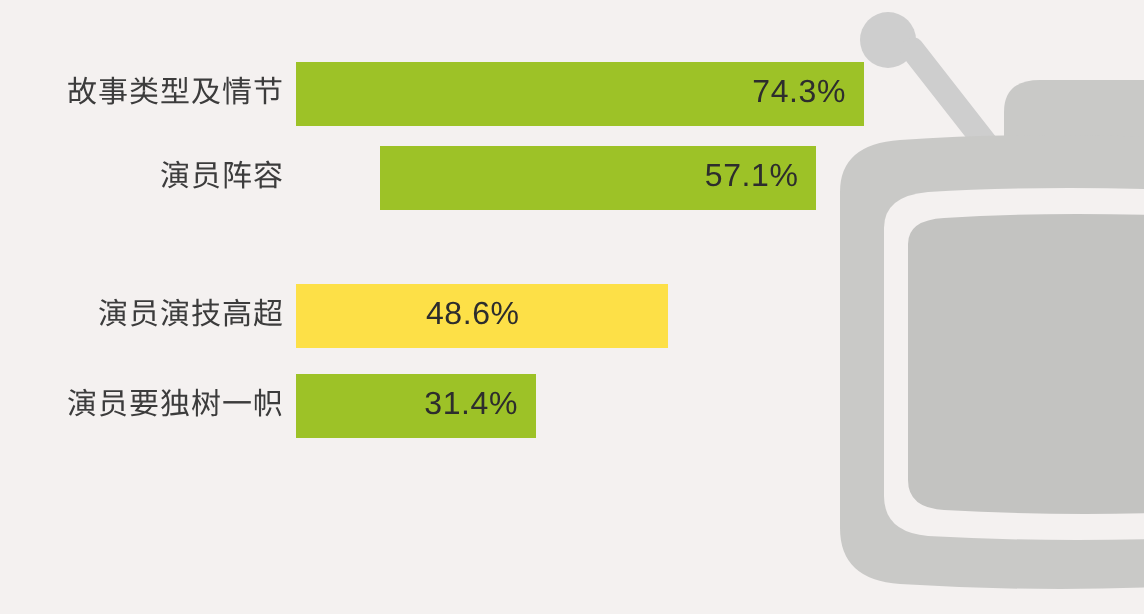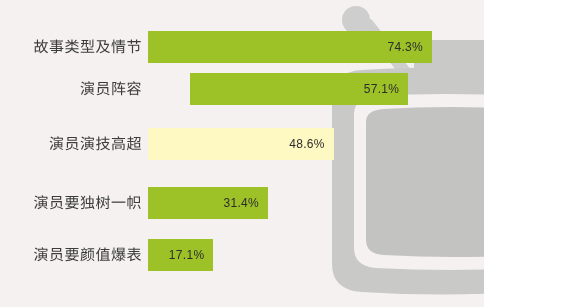--- a/index.html
+++ b/index.html
@@ -9,21 +9,21 @@
   }
   body {
     width: 572px;
     height: 307px;
     overflow: hidden;
     font-family: "Liberation Sans", "DejaVu Sans", sans-serif;
   }
 
   #chart-canvas {
     position: relative;
-    width: 484px;
+    width: 572px;
     height: 307px;
     background: #f4f1f0;
     overflow: hidden;
   }
 
   
   .tv-art {
     position: absolute;
     right: 0;
     top: 0;
@@ -70,21 +70,21 @@
     height: 32px;
     background: #9dc227;
     display: flex;
     align-items: center;
     justify-content: flex-end;
     box-sizing: border-box;
     padding-right: 9px;
   }
 
   .bar-value {
-    font-size: 12px;
+    font-size: 16px;
     color: #2d2d2d;
     font-weight: 400;
     letter-spacing: 0.3px;
     white-space: nowrap;
   }
 </style>
 </head>
 <body>
 
 <div id="chart-canvas" style="background: rgb(244, 241, 240);">
@@ -115,35 +115,29 @@
       </div>
     </div>
 
     <div class="row" style="top:73px">
       <span class="row-label">演员阵容</span>
       <div class="bar" style="width: 218.256px; background: rgb(157, 194, 39); margin-left: 42px;">
         <span class="bar-value">57.1%</span>
       </div>
     </div>
 
-    <div class="row" style="top:128px">
+    <div class="row" style="top:142px">
       <span class="row-label">演员演技高超</span>
-      <div class="bar" style="width: 185.766px; background: #fef9c3;">
+      <div class="bar" style="width: 185.766px; background: #fde047; justify-content: center;">
         <span class="bar-value">48.6%</span>
       </div>
     </div>
 
     <div class="row" style="top:187px">
       <span class="row-label">演员要独树一帜</span>
       <div class="bar" style="width: 120.022px; background: rgb(157, 194, 39);">
         <span class="bar-value">31.4%</span>
       </div>
     </div>
 
-    <div class="row" style="top:239px">
-      <span class="row-label">演员要颜值爆表</span>
-      <div class="bar" style="width: 65.362px; background: rgb(157, 194, 39);">
-        <span class="bar-value">17.1%</span>
-      </div>
-    </div>
 
   </div>
 </div>
 
 </body></html>

